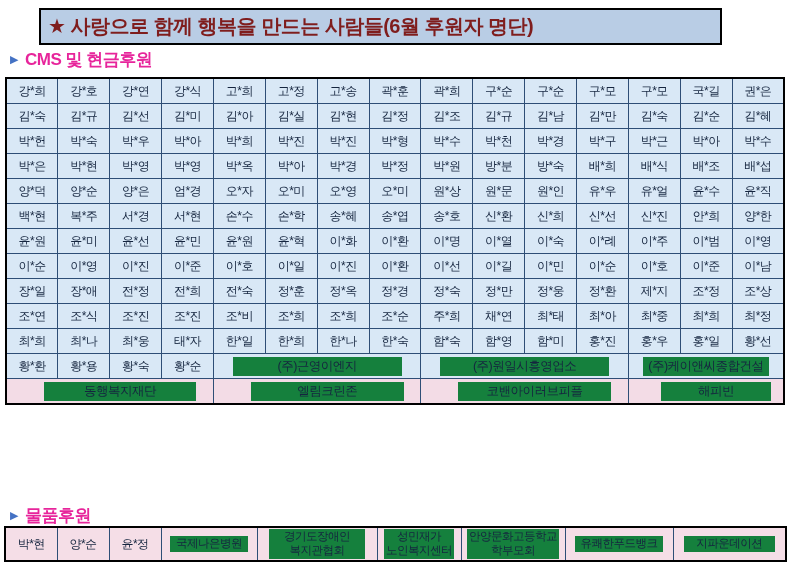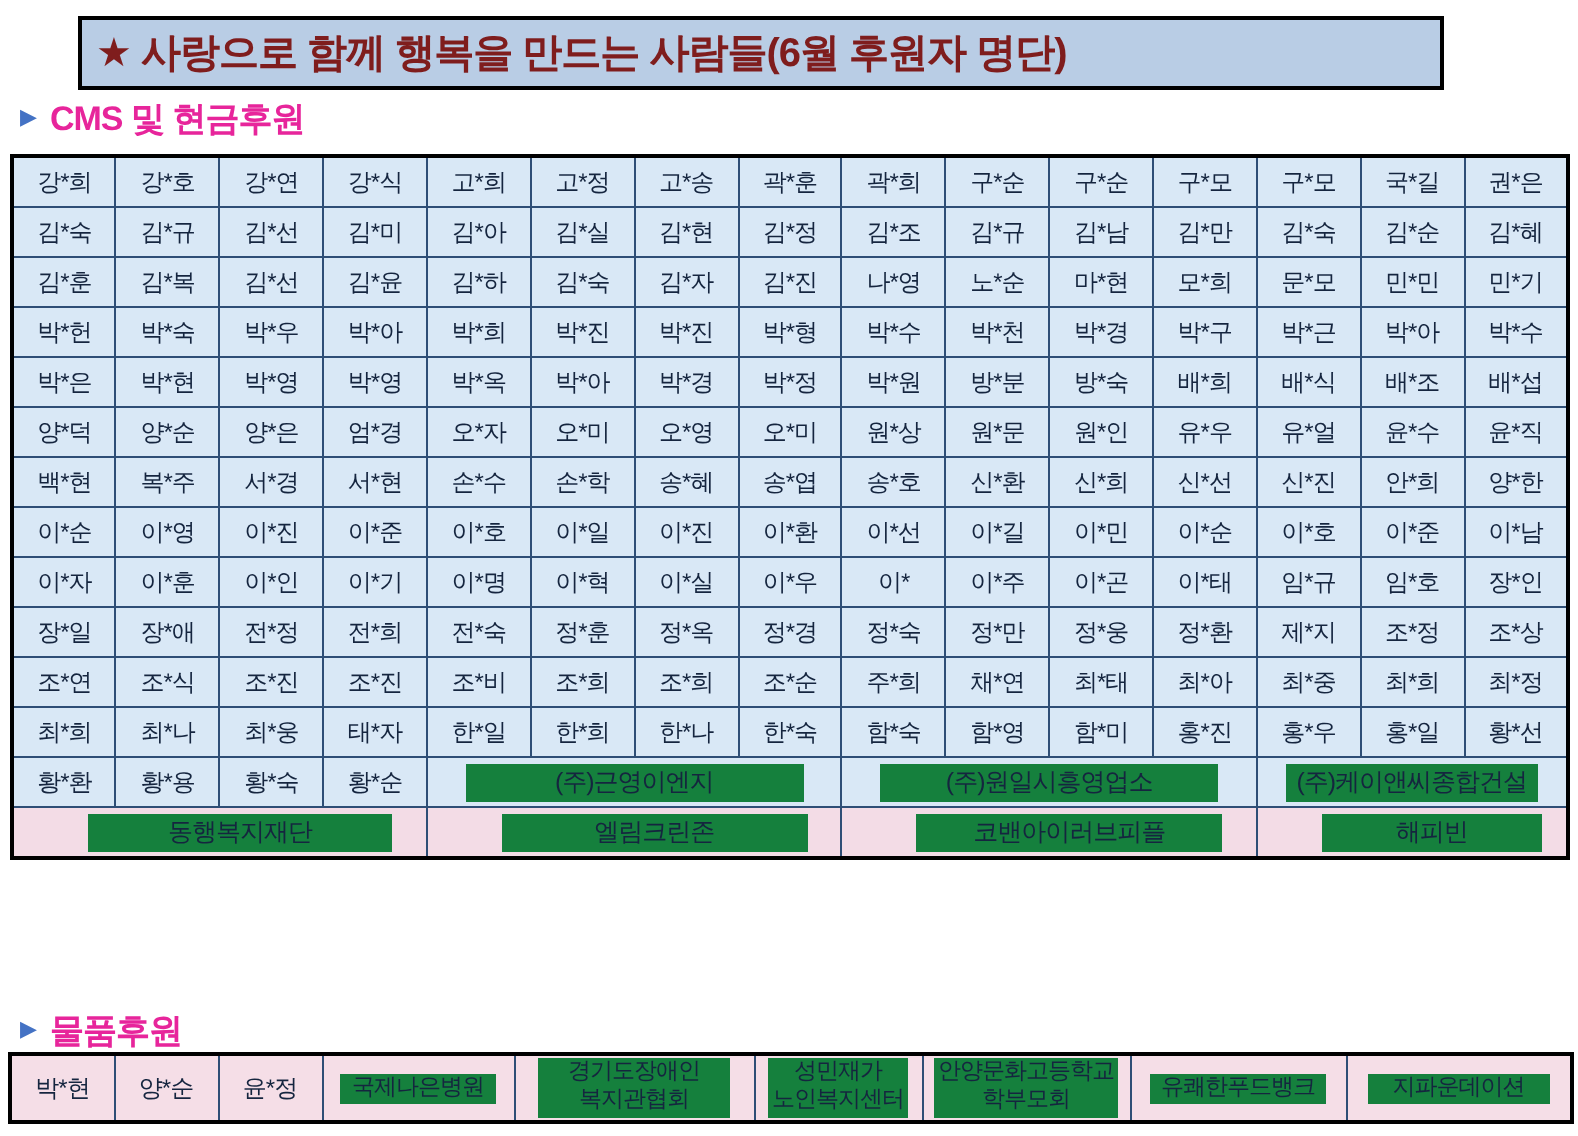--- a/index.html
+++ b/index.html
@@ -105,37 +105,20 @@
           <td>김*정</td>
           <td>김*조</td>
           <td>김*규</td>
           <td>김*남</td>
           <td>김*만</td>
           <td>김*숙</td>
           <td>김*순</td>
           <td>김*혜</td>
         </tr>
         <tr>
-          <td>김*훈</td>
-          <td>김*복</td>
-          <td>김*선</td>
-          <td>김*윤</td>
-          <td>김*하</td>
-          <td>김*숙</td>
-          <td>김*자</td>
-          <td>김*진</td>
-          <td>나*영</td>
-          <td>노*순</td>
-          <td>마*현</td>
-          <td>모*희</td>
-          <td>문*모</td>
-          <td>민*민</td>
-          <td>민*기</td>
-        </tr>
-        <tr>
           <td>박*헌</td>
           <td>박*숙</td>
           <td>박*우</td>
           <td>박*아</td>
           <td>박*희</td>
           <td>박*진</td>
           <td>박*진</td>
           <td>박*형</td>
           <td>박*수</td>
           <td>박*천</td>
@@ -190,52 +173,52 @@
           <td>송*엽</td>
           <td>송*호</td>
           <td>신*환</td>
           <td>신*희</td>
           <td>신*선</td>
           <td>신*진</td>
           <td>안*희</td>
           <td>양*한</td>
         </tr>
         <tr>
+          <td>윤*원</td>
+          <td>윤*미</td>
+          <td>윤*선</td>
+          <td>윤*민</td>
+          <td>윤*원</td>
+          <td>윤*혁</td>
+          <td>이*화</td>
+          <td>이*환</td>
+          <td>이*명</td>
+          <td>이*열</td>
+          <td>이*숙</td>
+          <td>이*례</td>
+          <td>이*주</td>
+          <td>이*범</td>
+          <td>이*영</td>
+        </tr>
+        <tr>
           <td>이*순</td>
           <td>이*영</td>
           <td>이*진</td>
           <td>이*준</td>
           <td>이*호</td>
           <td>이*일</td>
           <td>이*진</td>
           <td>이*환</td>
           <td>이*선</td>
           <td>이*길</td>
           <td>이*민</td>
           <td>이*순</td>
           <td>이*호</td>
           <td>이*준</td>
           <td>이*남</td>
-        </tr>
-        <tr>
-          <td>이*자</td>
-          <td>이*훈</td>
-          <td>이*인</td>
-          <td>이*기</td>
-          <td>이*명</td>
-          <td>이*혁</td>
-          <td>이*실</td>
-          <td>이*우</td>
-          <td>이*</td>
-          <td>이*주</td>
-          <td>이*곤</td>
-          <td>이*태</td>
-          <td>임*규</td>
-          <td>임*호</td>
-          <td>장*인</td>
         </tr>
         <tr>
           <td>장*일</td>
           <td>장*애</td>
           <td>전*정</td>
           <td>전*희</td>
           <td>전*숙</td>
           <td>정*훈</td>
           <td>정*옥</td>
           <td>정*경</td>

